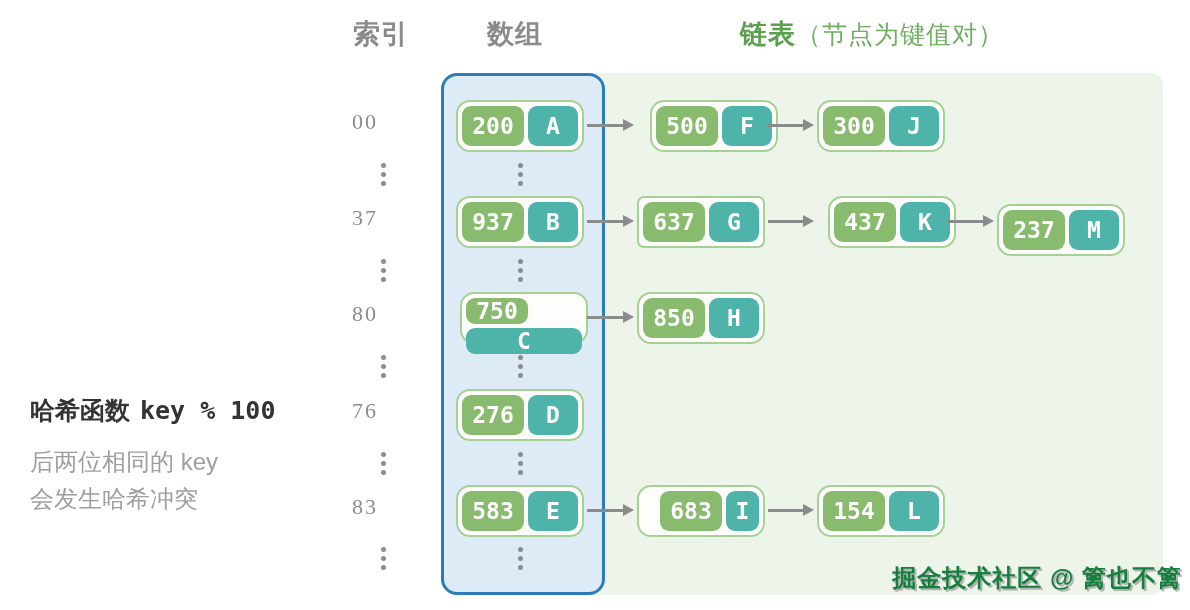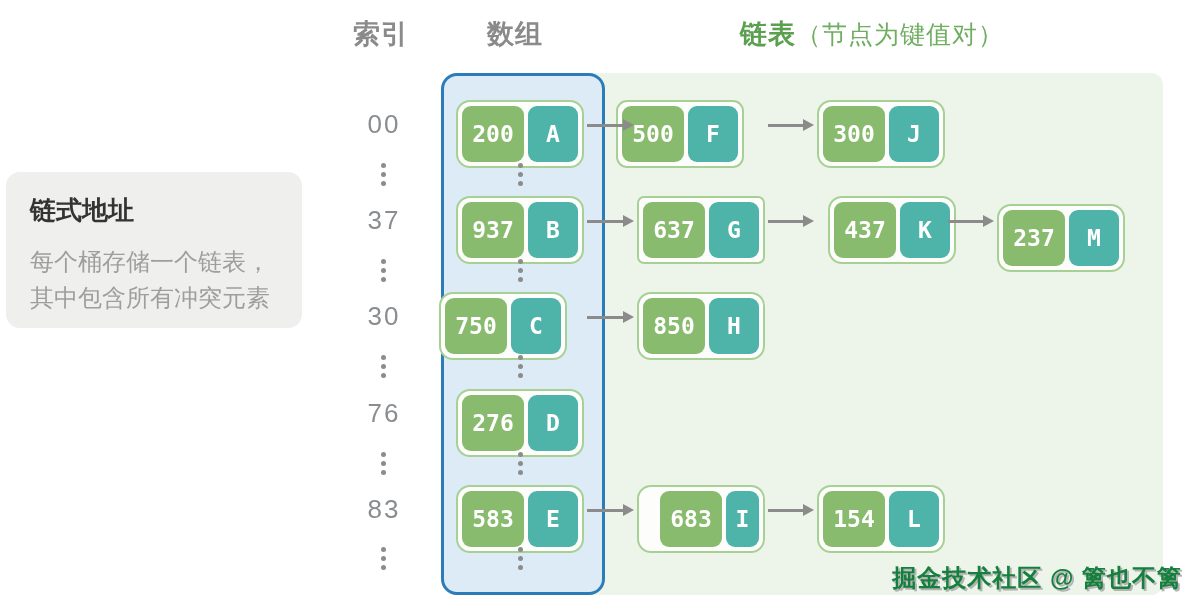--- a/index.html
+++ b/index.html
@@ -30,33 +30,33 @@
 
   
   .list-region { position:absolute; left:443px; top:73px; width:720px; height:522px;
                  background:var(--list-region-fill,#edf4e9); border-radius:12px; }
   .array-col   { position:absolute; left:441px; top:73px; width:164px; height:522px;
                  background:var(--array-fill,#dcebf6);
                  border:3px solid var(--accent-blue,#2b7cb9);
                  border-radius:16px; box-sizing:border-box; }
 
   
-  .node { position:absolute; width:128px; height:68px; box-sizing:border-box;
+  .node { position:absolute; width:128px; height:52px; box-sizing:border-box;
           background:#fdfefb; border:2px solid var(--node-border,#a7d194);
           border-radius:14px; display:flex; gap:4px; padding:4px; }
   .node .key, .node .val {
           display:flex; align-items:center; justify-content:center;
           color:#ffffff; font-family:"DejaVu Sans Mono",monospace;
           font-weight:bold; font-size:23px; border-radius:9px; }
   .node .key { width:62px; background:var(--key-fill,#89bb6e); }
   .node .val { flex:1;     background:var(--value-fill,#4eb3a9); }
 
   
-  .idx { position:absolute; width:64px; text-align:center;
-         font-family:Liberation Sans, sans-serif; font-size:26px;
+  .idx { position:absolute; width:64px; text-align:left;
+         font-family:Liberation Serif, serif; font-size:22px;
          color:var(--index-gray,#8a8d90); letter-spacing:2px; }
 
   
   .arrow { position:absolute; height:3px; background:var(--arrow-gray,#8b8b8b); }
   .arrow::after { content:""; position:absolute; right:-11px; top:-5px; width:0; height:0;
                   border-left:11px solid var(--arrow-gray,#8b8b8b);
                   border-top:6px solid transparent; border-bottom:6px solid transparent; }
 
   
   .vdots { position:absolute; display:flex; flex-direction:column; gap:4px; align-items:center; }
@@ -71,37 +71,39 @@
 <body>
 
 <div class="canvas">
 
   <div class="hdr" id="hdr-index">索引</div>
   <div class="hdr" id="hdr-array">数组</div>
   <div class="hdr" id="hdr-list">
     <span>链表</span><span class="note">（节点为键值对）</span>
   </div>
 
-  <div class="info-box">
-    <div class="info-title">链式地址</div>
-    <div class="info-line">每个桶存储一个链表，</div>
-    <div class="info-line">其中包含所有冲突元素</div>
+
+  <div class="hash-note">
+    <div class="hash-title">
+      <span>哈希函数</span><span class="code">key % 100</span>
+    </div>
+    <div class="hash-line">后两位相同的 key</div>
+    <div class="hash-line">会发生哈希冲突</div>
   </div>
-
 
   <div class="list-region"></div>
   <div class="array-col"></div>
 
   <div id="diagram-layer">
       <div class="idx" style="left: 352px; top: 109px;">00</div>
       <div class="node" style="left: 456px; top: 100px;">
         <span class="key">200</span>
         <span class="val">A</span>
       </div>
-      <div class="node" style="left: 616px; top: 100px; border-radius: 11px;">
+      <div class="node" style="left: 650px; top: 100px;">
         <span class="key">500</span>
         <span class="val">F</span>
       </div>
       <div class="arrow" style="left: 587px; top: 124px; width: 36px;"></div>
       <div class="node" style="left: 817px; top: 100px; text-align: center;">
         <span class="key">300</span>
         <span class="val">J</span>
       </div>
       <div class="arrow" style="left: 768px; top: 124px; width: 35px;"></div>
       <div class="idx" style="left: 352px; top: 205px;">37</div>
@@ -117,22 +119,22 @@
       <div class="node" style="left: 828px; top: 196px;">
         <span class="key">437</span>
         <span class="val">K</span>
       </div>
       <div class="arrow" style="left: 768px; top: 220px; width: 35px;"></div>
       <div class="node" style="left: 997px; top: 196px; margin-top: 8px;">
         <span class="key">237</span>
         <span class="val">M</span>
       </div>
       <div class="arrow" style="left: 948px; top: 220px; width: 35px;"></div>
-      <div class="idx" style="left: 352px; top: 301px;">30</div>
-      <div class="node" style="left: 439px; top: 292px;">
+      <div class="idx" style="left: 352px; top: 301px;">80</div>
+      <div class="node" style="left: 460px; top: 292px; flex-direction: column;">
         <span class="key">750</span>
         <span class="val">C</span>
       </div>
       <div class="node" style="left: 637px; top: 292px;">
         <span class="key">850</span>
         <span class="val">H</span>
       </div>
       <div class="arrow" style="left: 587px; top: 316px; width: 36px;"></div>
       <div class="idx" style="left: 352px; top: 398px;">76</div>
       <div class="node" style="left: 456px; top: 389px;">

